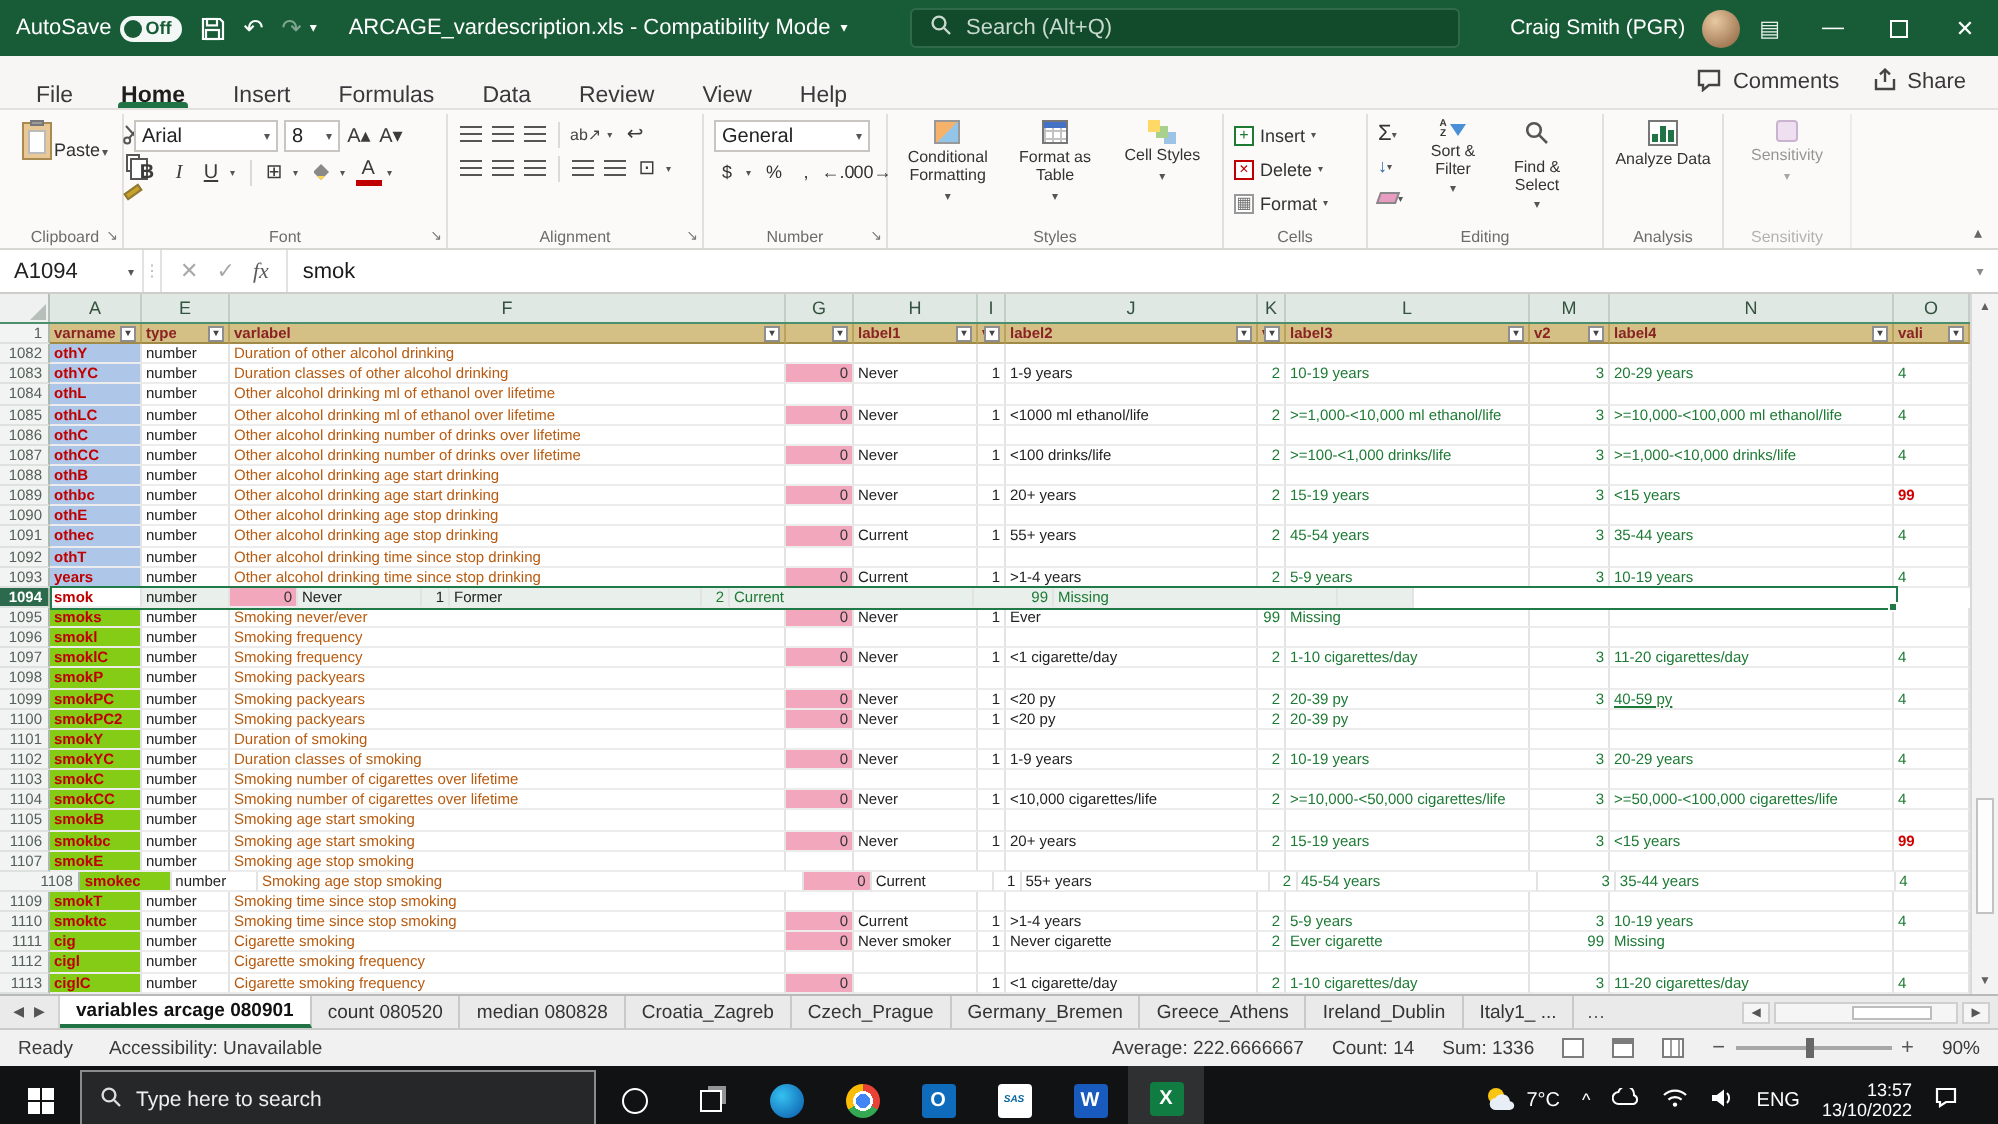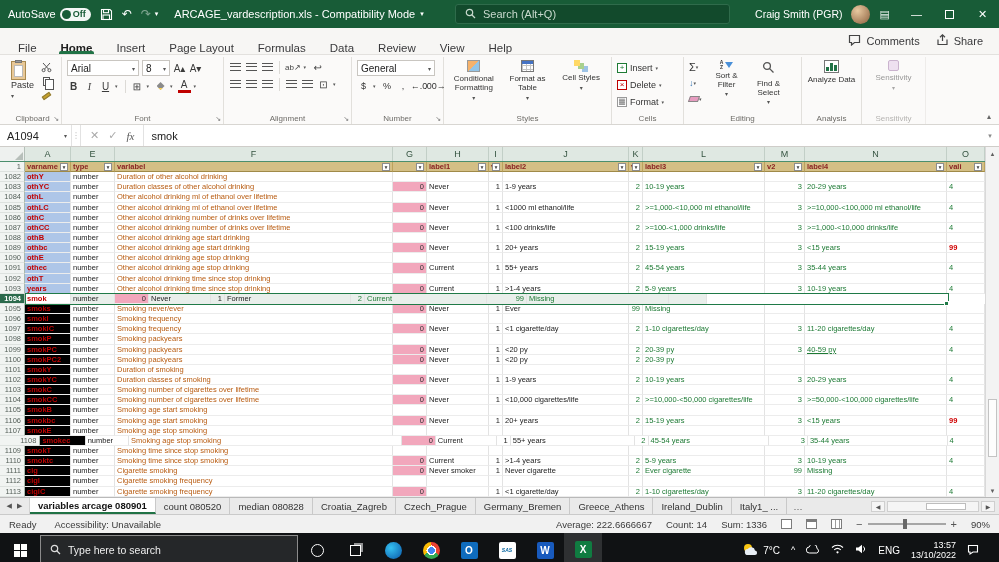--- a/index.html
+++ b/index.html
@@ -37,21 +37,21 @@
 
 .ribbon{height:70px;background:#fbfaf9;border-bottom:1px solid #d8d6d2;display:flex;padding:2px 2px 0 4px;position:relative;overflow:hidden}
 .rgroup{position:relative;border-right:1px solid #e2e0dc;padding:3px 5px 14px;display:flex;gap:4px;align-items:flex-start}
 .rglabel{position:absolute;bottom:1px;left:0;right:0;text-align:center;font-size:8px;color:#6e6c68}
 .launcher{position:absolute;bottom:2px;right:2px;font-size:7px;color:#777;line-height:7px}
 .chev{font-size:6px;color:#555}
 .chev.sm{font-size:5px;margin:0 2px 0 0;align-self:center}
 .blabel,.slabel{font-size:9px;color:#333;text-align:center;line-height:9.5px}
 
 .g-clip{width:58px}
-.paste-big{display:flex;flex-direction:column;align-items:flex-start;gap:1px;padding:1px 2px}
+.paste-big{display:flex;flex-direction:row;align-items:flex-end;gap:1px;padding:1px 2px}
 .ic-clipboard{width:15px;height:19px;background:#e8c897;border:1px solid #a98a50;position:relative}
 .clip-top{position:absolute;top:-2px;left:3px;width:7px;height:3px;background:#9b9b9b;border:1px solid #777}
 .clip-page{position:absolute;left:2px;top:3px;width:9px;height:12px;background:#fff;border:1px solid #bbb}
 .clip-col{display:flex;flex-direction:column;gap:3px;padding-top:2px}
 .sic{display:inline-flex;width:12px;height:11px;align-items:center;justify-content:center}
 .ic-copy{position:relative;width:7px;height:9px;border:1px solid #555;background:#fff}
 .ic-copy::after{content:'';position:absolute;left:1px;top:1px;width:7px;height:9px;border:1px solid #555;background:#fff}
 .ic-brush{width:9px;height:4px;background:#c9a227;border:1px solid #8d7a3a;transform:rotate(-35deg)}
 
 .g-font{width:162px}
@@ -126,21 +126,21 @@
 .tri{position:absolute;right:1px;bottom:1px;width:0;height:0;border-bottom:8px solid #b7bfba;border-left:8px solid transparent}
 .chd{display:flex;align-items:center;justify-content:center;font-size:9px;color:#33523f;border-right:1px solid #c2cfc7}
 .grid-rows{width:985px;height:335px;overflow:hidden}
 .grow{display:flex;height:10.15px;position:relative}
 .rn{font-size:7.5px;line-height:10px;text-align:right;padding-right:3px;background:#f1f4f2;color:#55605a;border-right:1px solid #aab8ae;border-bottom:1px solid #dde2df}
 .rn.rnsel{background:#2b6a4c;color:#fff;font-weight:bold}
 .gc{font-size:7.5px;line-height:10px;padding:0 2px;white-space:nowrap;overflow:hidden;border-right:1px solid #e3e3e3;border-bottom:1px solid #ececec;color:#222}
 .gc.num{text-align:right}
 .c-a{font-weight:bold;color:#c00000}
 .ab{background:#aec6e8}
-.ao{background:#000000}
+.ao{background:#84cc16}
 .as{background:#fff}
 .c-f{color:#b85b10}
 .gc.pink{background:#f2a7bc;color:#333}
 .gc.grn{color:#1d7a34}
 .gc.red{color:#d00000;font-weight:bold}
 
 .hrow .gc{background:#d4bf85;color:#8a2323;font-weight:bold;display:flex;align-items:center;justify-content:space-between;border-right:1px solid #bba25d;border-bottom:1px solid #a08a48}
 .ht{overflow:hidden;white-space:nowrap}
 .farrow{flex:0 0 auto;width:8px;height:8px;background:#fff;border:1px solid #8e8e8e;font-size:5px;line-height:7px;text-align:center;color:#444}
 
@@ -244,21 +244,20 @@
         </span>
       <span class="winbtn close">✕</span>
     </div>
   </div>
 
   <div class="menubar">
     <div id="menu-tabs" class="menu-tabs">
         <div class="mtab">File</div>
         <div class="mtab act">Home</div>
         <div class="mtab">Insert</div>
-        <div class="mtab">Page Layout</div>
         <div class="mtab">Formulas</div>
         <div class="mtab">Data</div>
         <div class="mtab">Review</div>
         <div class="mtab">View</div>
         <div class="mtab">Help</div>
       </div>
     <div class="menu-right">
       <span class="mr-item">
         <span><svg width="13" height="12" viewBox="0 0 13 12">
               <path d="M1.5 1.5h10v7H6.5L3.5 11V8.5h-2z" fill="none" stroke="#444" stroke-width="1.2"></path>

